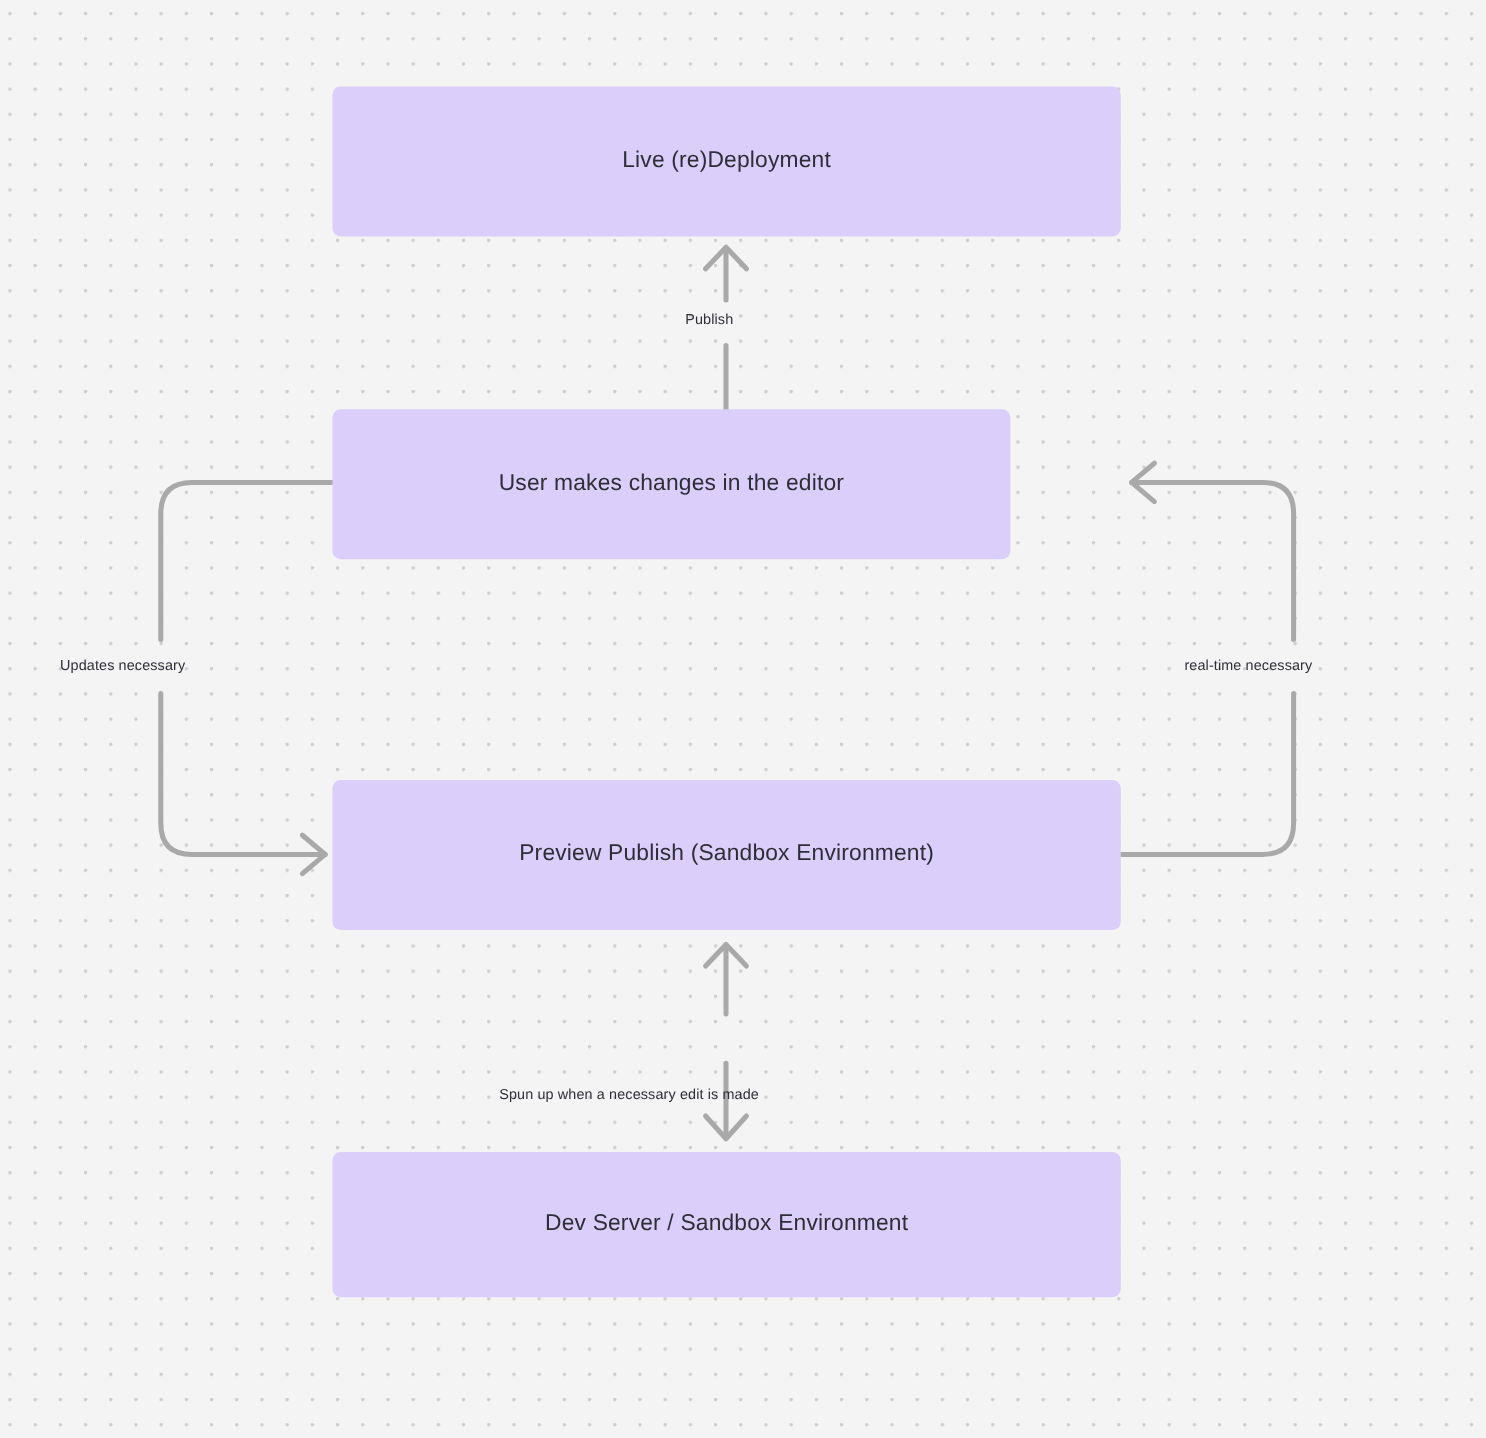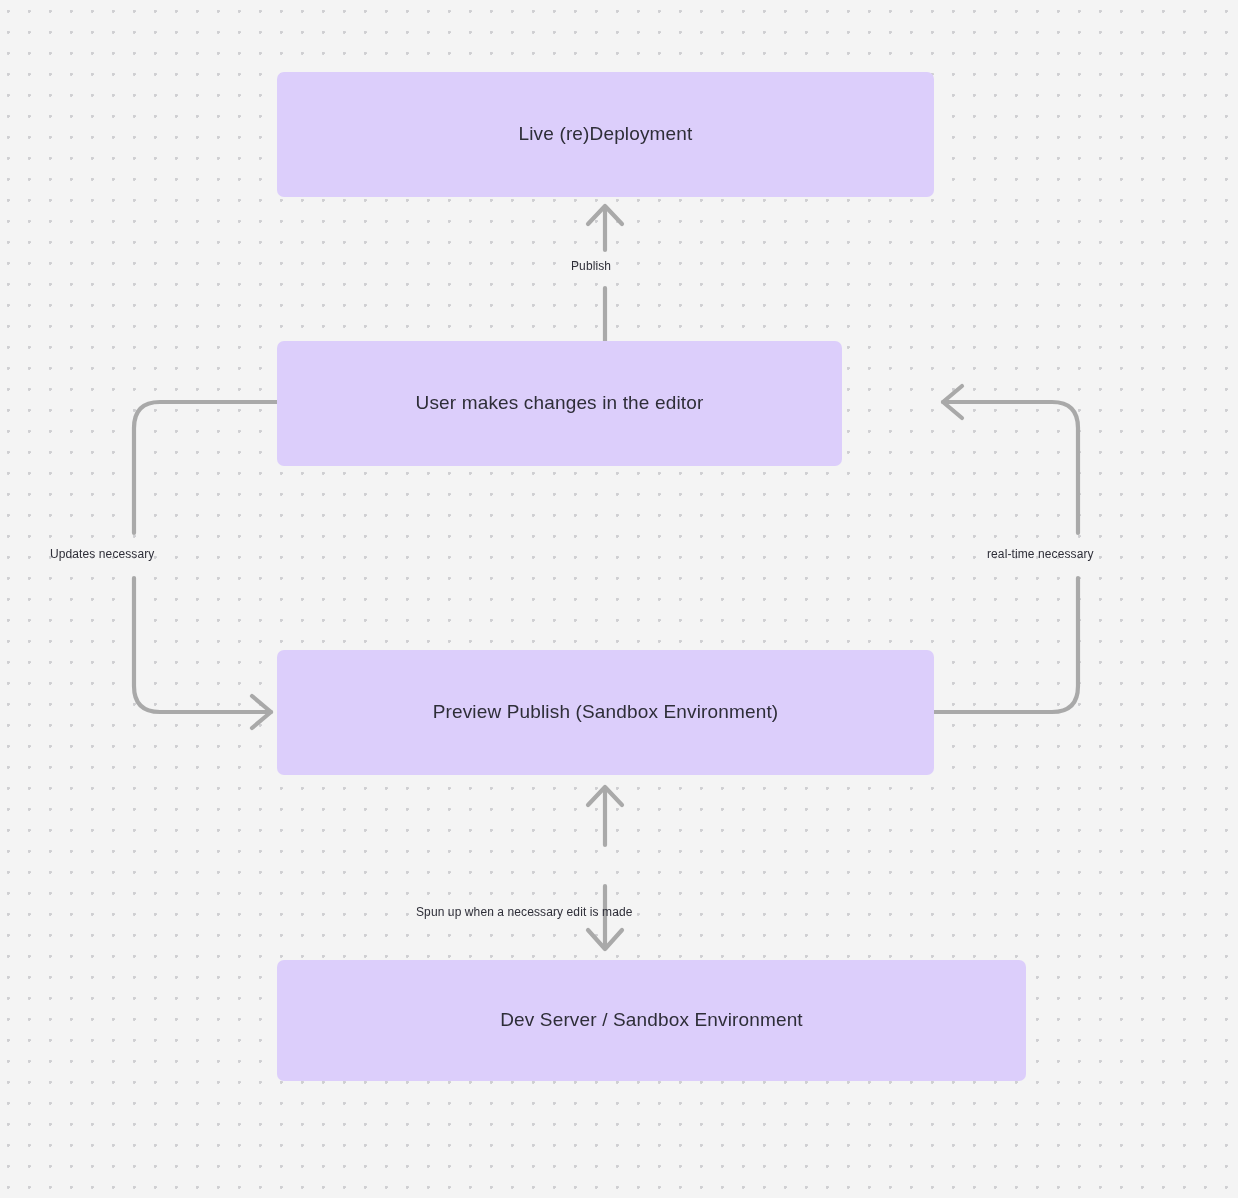--- a/index.html
+++ b/index.html
@@ -48,21 +48,21 @@
     color: #2e2e38;
     letter-spacing: 0.15px;
     text-align: center;
     white-space: nowrap;
   }
 
   
   #node-live      { left: 277px; top: 72px;  width: 657px; height: 125px; }
   #node-user      { left: 277px; top: 341px; width: 565px; height: 125px; }
   #node-preview   { left: 277px; top: 650px; width: 657px; height: 125px; }
-  #node-devserver { left: 277px; top: 960px; width: 749px; height: 121px; }
+  #node-devserver { left: 277px; top: 960px; width: 657px; height: 121px; }
 
   .edge-label {
     position: absolute;
     font-size: 12px;
     color: #2e2e38;
     letter-spacing: 0.1px;
     white-space: nowrap;
     background: transparent;
   }
   #label-publish        { left: 571px; top: 259px; }

